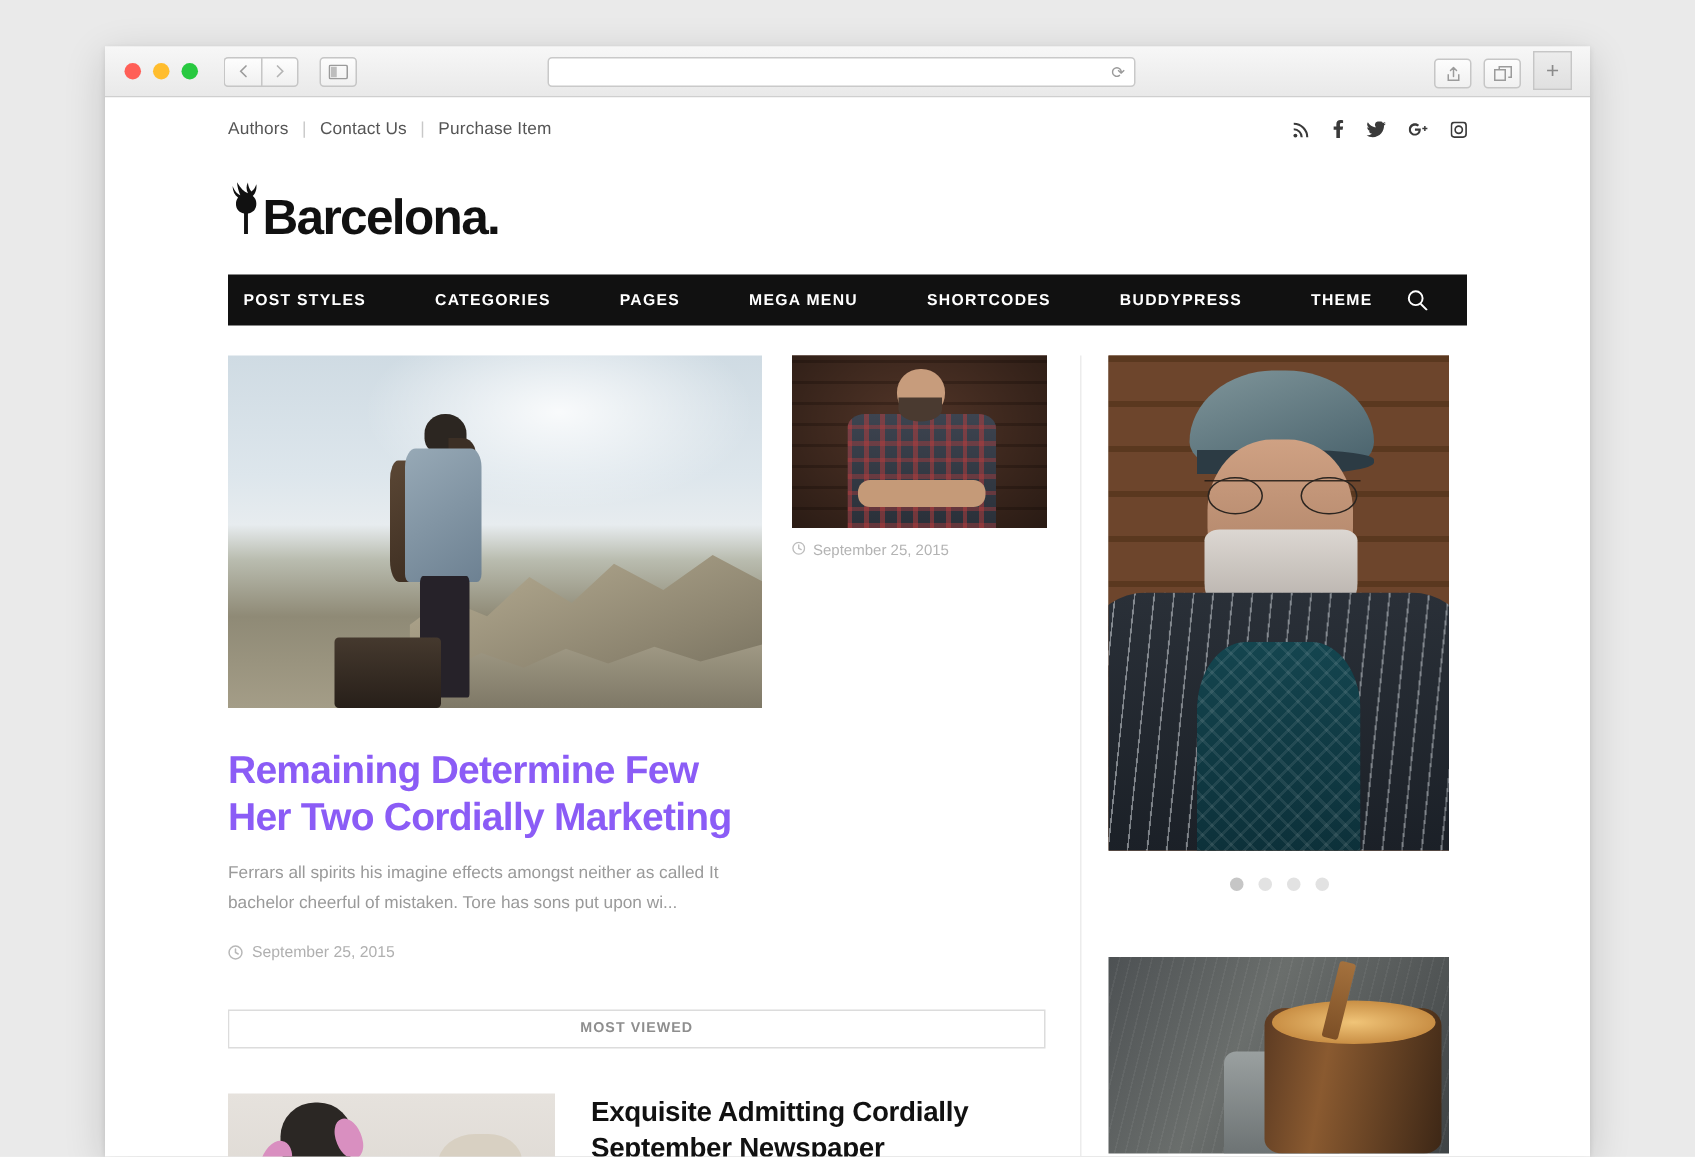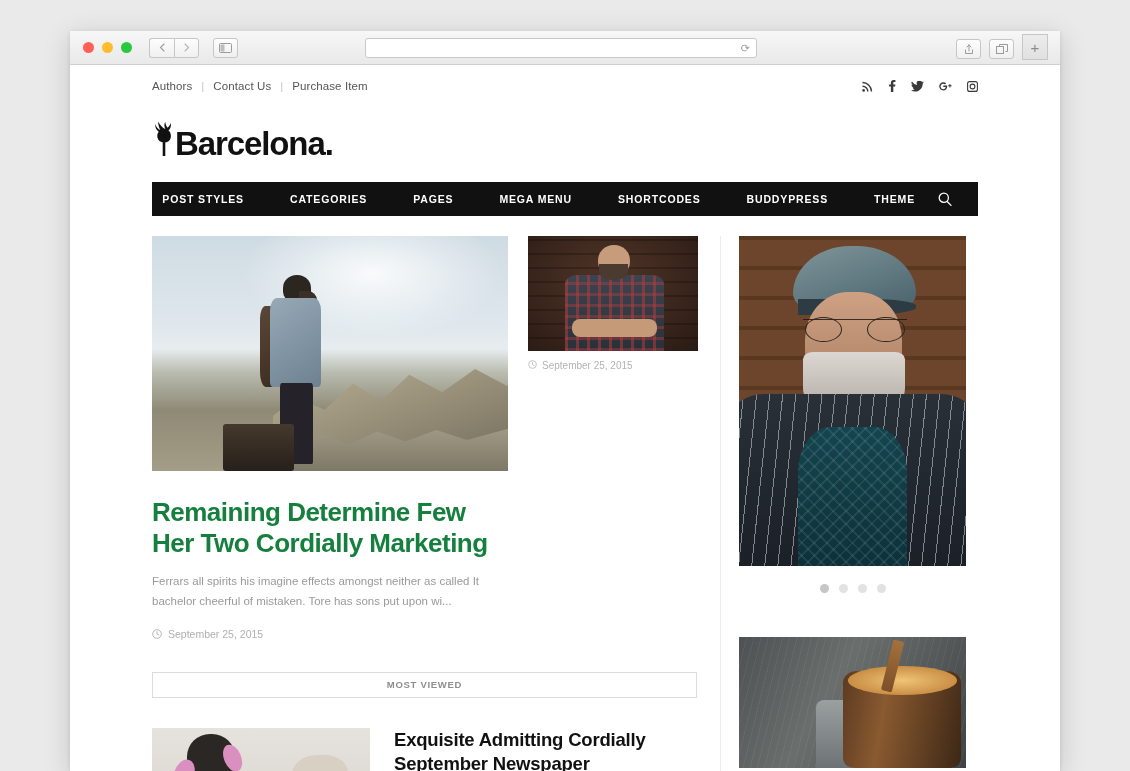--- a/index.html
+++ b/index.html
@@ -295,21 +295,21 @@
     border-radius: 50%;
   }
   .ph-coffee .stick {
     position:absolute; right:30%; bottom:58%; width:5%; height:40%;
     background: linear-gradient(#a4713d,#7c4f26); transform: rotate(14deg); border-radius:2px;
   }
 
   .headline {
     margin-top: 26px;
     font-size: 26px; line-height: 1.18; font-weight: 700;
-    letter-spacing: -0.5px; color: #15803d;
+    letter-spacing: -0.5px; color: #8b5cf6;
   }
   .excerpt {
     margin-top: 14px; font-size: 11.5px; line-height: 1.72; color: #9a9a9a;
   }
   .meta {
     margin-top: 16px; font-size: 10.5px; color: #b0b0b0;
     display: flex; align-items: center; gap: 6px;
   }
   .meta svg { display:block; }
 

